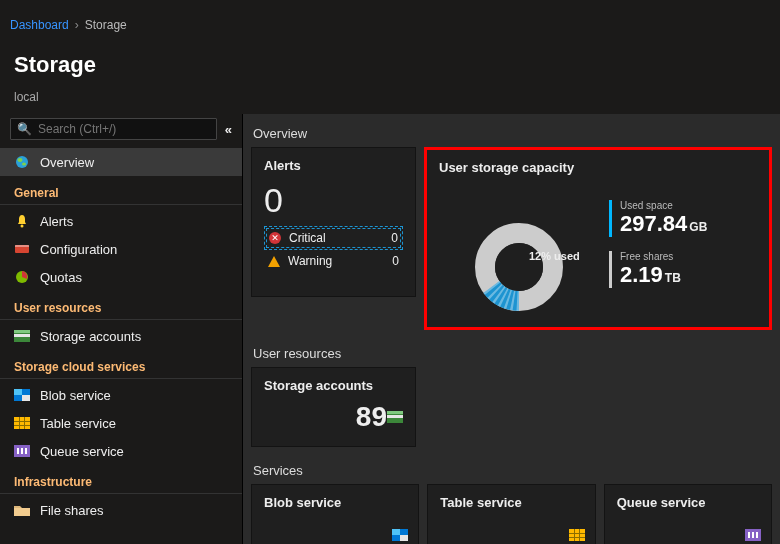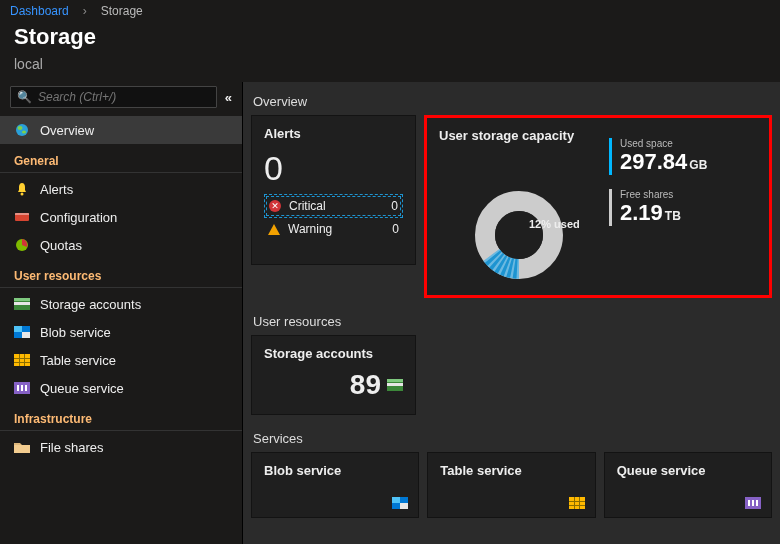--- a/index.html
+++ b/index.html
@@ -1,32 +1,32 @@
 <!DOCTYPE html>
 <html><head>
 <meta charset="utf-8">
 <style>
   * { box-sizing: border-box; margin: 0; padding: 0; }
   html, body { width: 780px; height: 544px; background: #111; color: #e6e6e6; font-family: "Segoe UI", Arial, sans-serif; font-size: 12px; overflow: hidden; }
   .root { width: 100%; height: 100%; background: #1b1a19; display: flex; flex-direction: column; }
 
-  .breadcrumb { display: flex; align-items: flex-end; gap: 14px; padding: 4px 10px; font-size: 12px; color: #bbb; }
+  .breadcrumb { display: flex; align-items: flex-end; gap: 6px; padding: 18px 10px; font-size: 12px; color: #bbb; }
   .breadcrumb .home { color: #3794ff; }
   .breadcrumb .chev { color: #888; }
 
   .header { padding: 2px 14px 10px; }
   .header .title { font-size: 22px; font-weight: 600; color: #fff; }
-  .header .sub { font-size: 14px; color: #aaa; margin-top: 6px; }
+  .header .sub { font-size: 12px; color: #aaa; margin-top: 12px; }
 
   .body { flex: 1; display: flex; }
 
   .sidebar { width: 243px; background: #1b1a19; border-right: 1px solid #000; display: flex; flex-direction: column; }
   .search-row { display: flex; align-items: center; padding: 4px 6px 8px 10px; gap: 4px; }
   .search { flex: 1; display: flex; align-items: center; gap: 6px; border: 1px solid #444; background: #111; padding: 3px 6px; border-radius: 1px; }
-  .search input { flex: 1; background: transparent; border: none; outline: none; color: #ccc; font-style: italic; font-size: 12px; }
+  .search input { flex: 1; background: transparent; border: none; outline: none; color: #ccc; font-size: 12px; }
   .search .mag { color: #bbb; font-size: 12px; }
   .collapse { color: #eee; font-weight: bold; padding: 0 4px; font-size: 13px; }
 
   .nav-list { display: flex; flex-direction: column; }
   .nav-item { display: flex; align-items: center; gap: 10px; padding: 6px 14px; font-size: 13px; color: #eee; cursor: pointer; }
   .nav-item.selected { background: #3a3a3a; }
   .nav-item .icon { width: 16px; height: 16px; display: inline-flex; align-items: center; justify-content: center; }
   .nav-heading { padding: 10px 14px 4px; font-size: 12px; color: #fdba74; font-weight: 600; border-bottom: 1px solid #333; margin-bottom: 2px; }
 
   .main { flex: 1; background: #2b2b2b; padding: 6px 8px 8px 8px; overflow: auto; }
@@ -41,30 +41,30 @@
   .alert-line { display: flex; align-items: center; gap: 8px; font-size: 12px; padding: 4px 4px; }
   .alert-line.crit { border: 1px dashed #1d94d1; outline: 1px dashed #1d94d1; outline-offset: -3px;}
   .dot { width: 12px; height: 12px; border-radius: 50%; display: inline-flex; align-items: center; justify-content: center; font-size: 9px; color: #fff; }
   .dot.red { background: #d13438; }
   .tri { width: 0; height: 0; border-left: 6px solid transparent; border-right: 6px solid transparent; border-bottom: 11px solid #f2a100; position: relative; }
 
   .capacity-card { flex: 1; height: 183px; border: 3px solid #ff0000; position: relative; display: flex; }
   .capacity-card .card-title { position: absolute; top: 10px; left: 12px; }
   .donut-wrap { width: 160px; display: flex; align-items: flex-end; justify-content: center; margin-top: 14px; position: relative; }
   .pct-label { position: absolute; font-size: 11px; font-weight: 600; background: rgba(0,0,0,0.0); left: 90px; top: 76px;}
-  .stats { flex: 1; display: flex; flex-direction: column; gap: 14px; padding-left: 10px; margin-top:10px;}
+  .stats { flex: 1; display: flex; flex-direction: column; justify-content: center; gap: 14px; padding-left: 10px; margin-top:10px;}
   .stat { border-left: 3px solid #00b7ff; padding-left: 8px; }
   .stat.free { border-left-color: #ccc; }
   .stat .label { font-size: 10px; color: #bbb; }
   .stat .value { font-size: 22px; font-weight: 600; color: #fff; }
   .stat .unit { font-size: 12px; font-weight: 600; margin-left: 2px; }
 
   .storage-acct-card { width: 165px; height: 80px; }
   .storage-acct-card .big { font-size: 28px; font-weight: 600; text-align: right; }
-  .acct-row { display:flex; align-items:center; justify-content:flex-end; gap:6px;}
+  .acct-row { display:flex; align-items:center; justify-content:flex-end; gap:0;}
   .mini-icon { display:inline-block; width:16px; height:12px;}
 
   .svc-row { display: flex; gap: 8px; }
   .svc-card { flex: 1; height: 66px; position: relative; }
   .svc-card .svc-title { font-weight: 600; font-size: 13px; }
   .svc-card .svc-icon { position: absolute; right: 10px; bottom: 8px; width: 16px; height: 12px; }
 
   svg { display:block; }
 </style>
 </head>
@@ -139,20 +139,21 @@
           <span class="icon">
               <svg width="16" height="12">
                 <rect width="16" height="12" fill="#3c873a"></rect>
                 <rect y="0" width="16" height="3" fill="#7fc97f"></rect>
                 <rect y="4" width="16" height="3" fill="#e6e6e6"></rect>
               </svg>
             </span>
           <span>Storage accounts</span>
         </div>
 
+        <div class="nav-heading">Storage cloud services</div>
         <div class="nav-item">
           <span class="icon">
               <svg width="16" height="12">
                 <rect width="16" height="12" fill="#0078d4"></rect>
                 <rect x="0" y="0" width="8" height="6" fill="#4fc3f7"></rect>
                 <rect x="8" y="6" width="8" height="6" fill="#e6e6e6"></rect>
               </svg>
             </span>
           <span>Blob service</span>
         </div>

